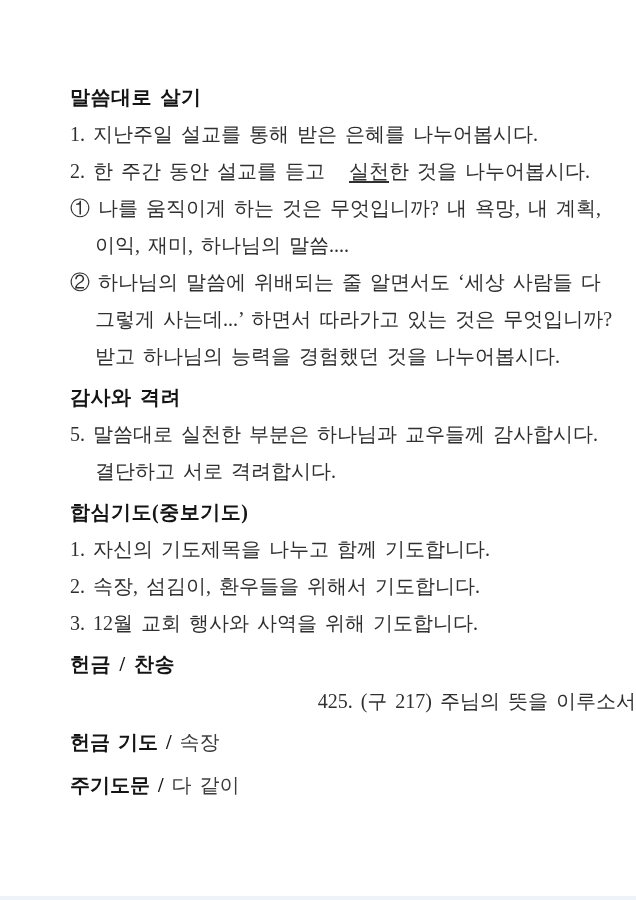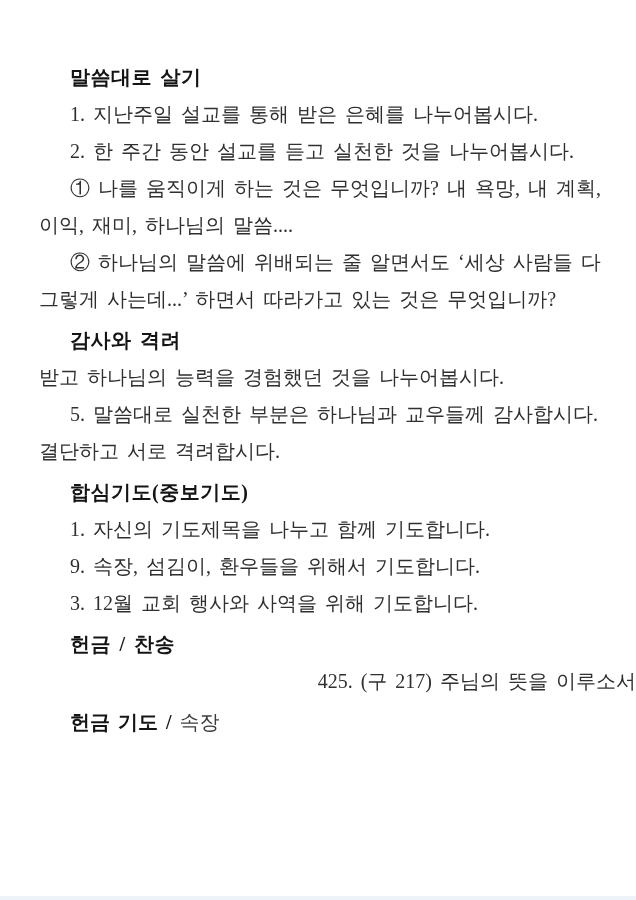--- a/index.html
+++ b/index.html
@@ -23,32 +23,35 @@
     line-height: 37px;
     color: #2f2f2f;
     padding-left: 70px;
     word-spacing: 3px;
     white-space: nowrap;
   }
   .heading {
     font-weight: bold;
     color: #141414;
     letter-spacing: 0.5px;
+    margin-top: 20px;
   }
   .cont {
-    padding-left: 39px;
+    padding-left: 95px;
   }
   .hymn {
     padding-left: 88px;
     text-align: right;
   }
   .mt4 { margin-top: 4px; }
   .mt6 { margin-top: 6px; }
   .ul {
+    text-decoration: underline;
     text-underline-offset: 3px;
+    margin-left: 16px;
   }
   .bold {
     font-weight: bold;
     color: #141414;
   }
   .reg {
     color: #3c3c3c;
     margin-top: 32px;
   }
   .bottom-strip {
@@ -66,32 +69,33 @@
 <div class="page">
   <div class="content">
 
     <div class="ln heading">말씀대로 살기</div>
     <div class="ln">1. 지난주일 설교를 통해 받은 은혜를 나누어봅시다.</div>
     <div class="ln"><span>2. 한 주간 동안 설교를 듣고 </span><span class="ul">실천</span><span>한 것을 나누어봅시다.</span></div>
     <div class="ln">① 나를 움직이게 하는 것은 무엇입니까? 내 욕망, 내 계획,</div>
     <div class="ln cont">이익, 재미, 하나님의 말씀....</div>
     <div class="ln">② 하나님의 말씀에 위배되는 줄 알면서도 ‘세상 사람들 다</div>
     <div class="ln cont">그렇게 사는데...’ 하면서 따라가고 있는 것은 무엇입니까?</div>
+    <div class="ln cont">받고 하나님의 능력을 경험했던 것을 나누어봅시다.</div>
+
     <div class="ln heading mt4">감사와 격려</div>
-
-    <div class="ln cont">받고 하나님의 능력을 경험했던 것을 나누어봅시다.</div>
     <div class="ln">5. 말씀대로 실천한 부분은 하나님과 교우들께 감사합시다.</div>
     <div class="ln cont">결단하고 서로 격려합시다.</div>
 
     <div class="ln heading mt4">합심기도(중보기도)</div>
     <div class="ln">1. 자신의 기도제목을 나누고 함께 기도합니다.</div>
-    <div class="ln">9. 속장, 섬김이, 환우들을 위해서 기도합니다.</div>
+    <div class="ln">2. 속장, 섬김이, 환우들을 위해서 기도합니다.</div>
     <div class="ln">3. 12월 교회 행사와 사역을 위해 기도합니다.</div>
 
     <div class="ln heading mt4">헌금 / 찬송</div>
     <div class="ln hymn">425. (구 217) 주님의 뜻을 이루소서</div>
 
     <div class="ln mt4"><span class="bold">헌금 기도 /</span><span class="reg"> 속장</span></div>
 
+    <div class="ln mt6"><span class="bold">주기도문 /</span><span class="reg"> 다 같이</span></div>
 
   </div>
   <div class="bottom-strip"></div>
 </div>
 
 </body></html>

